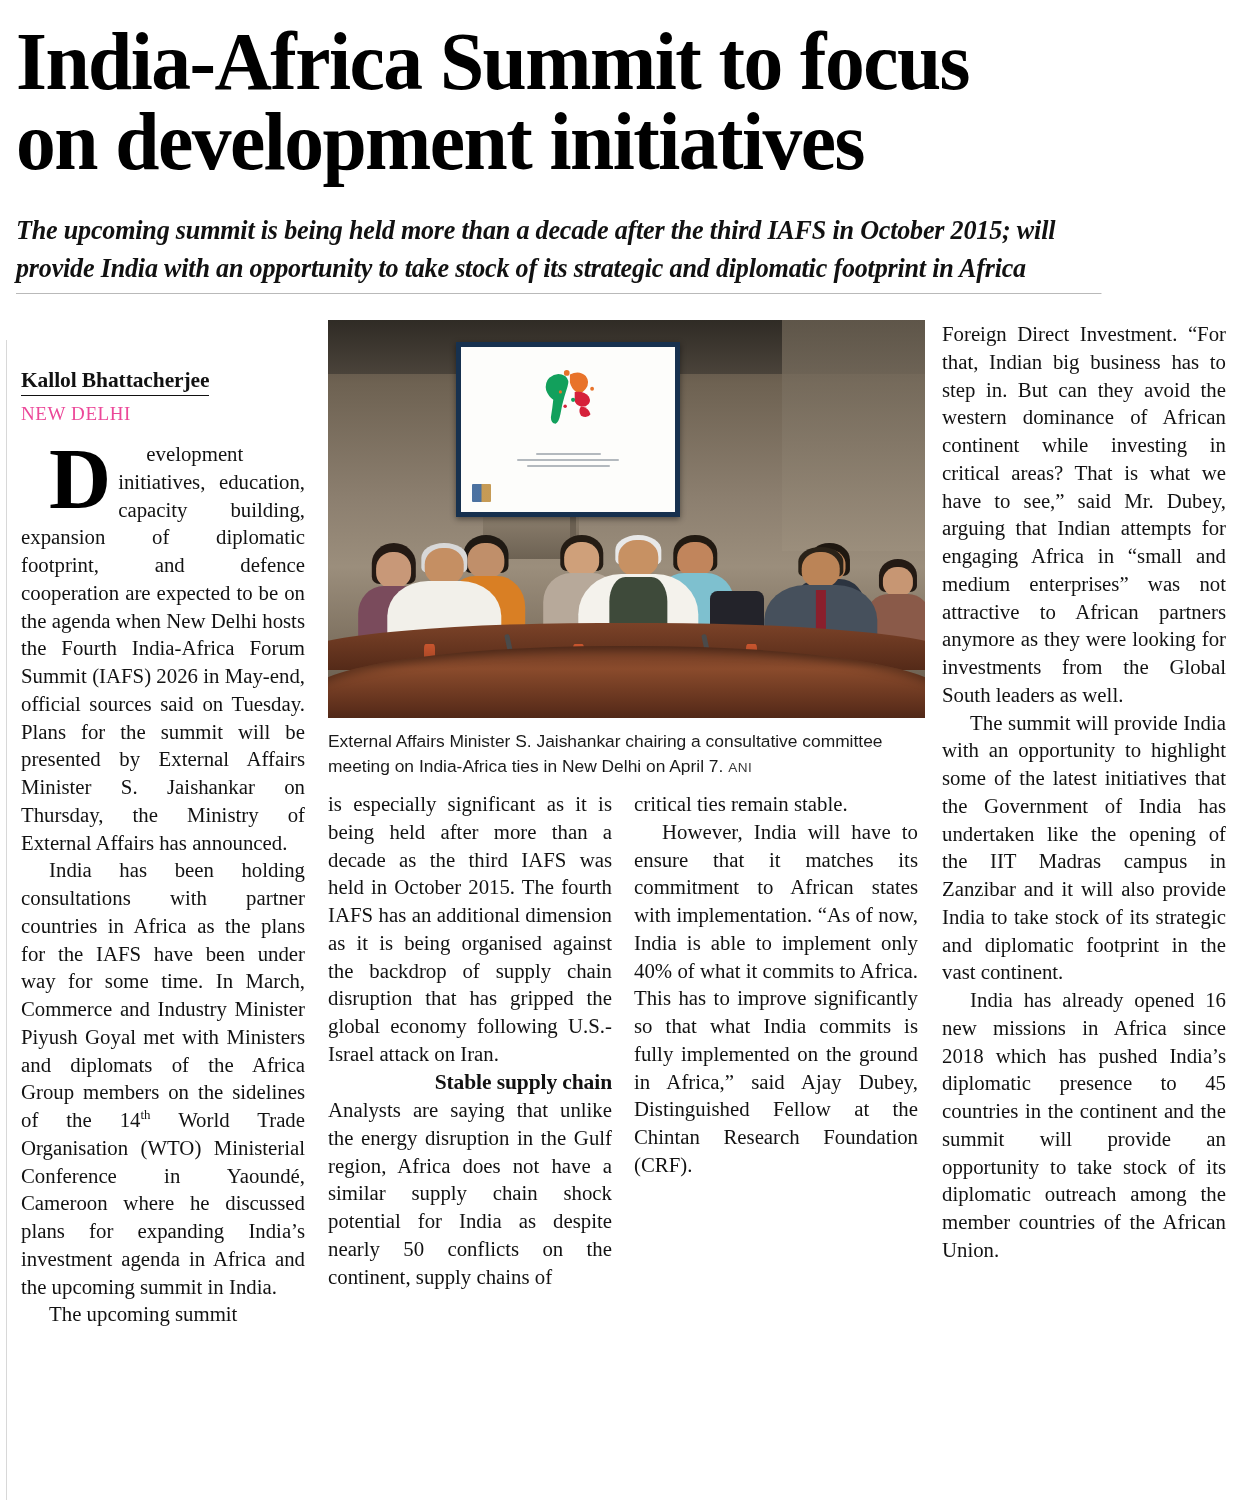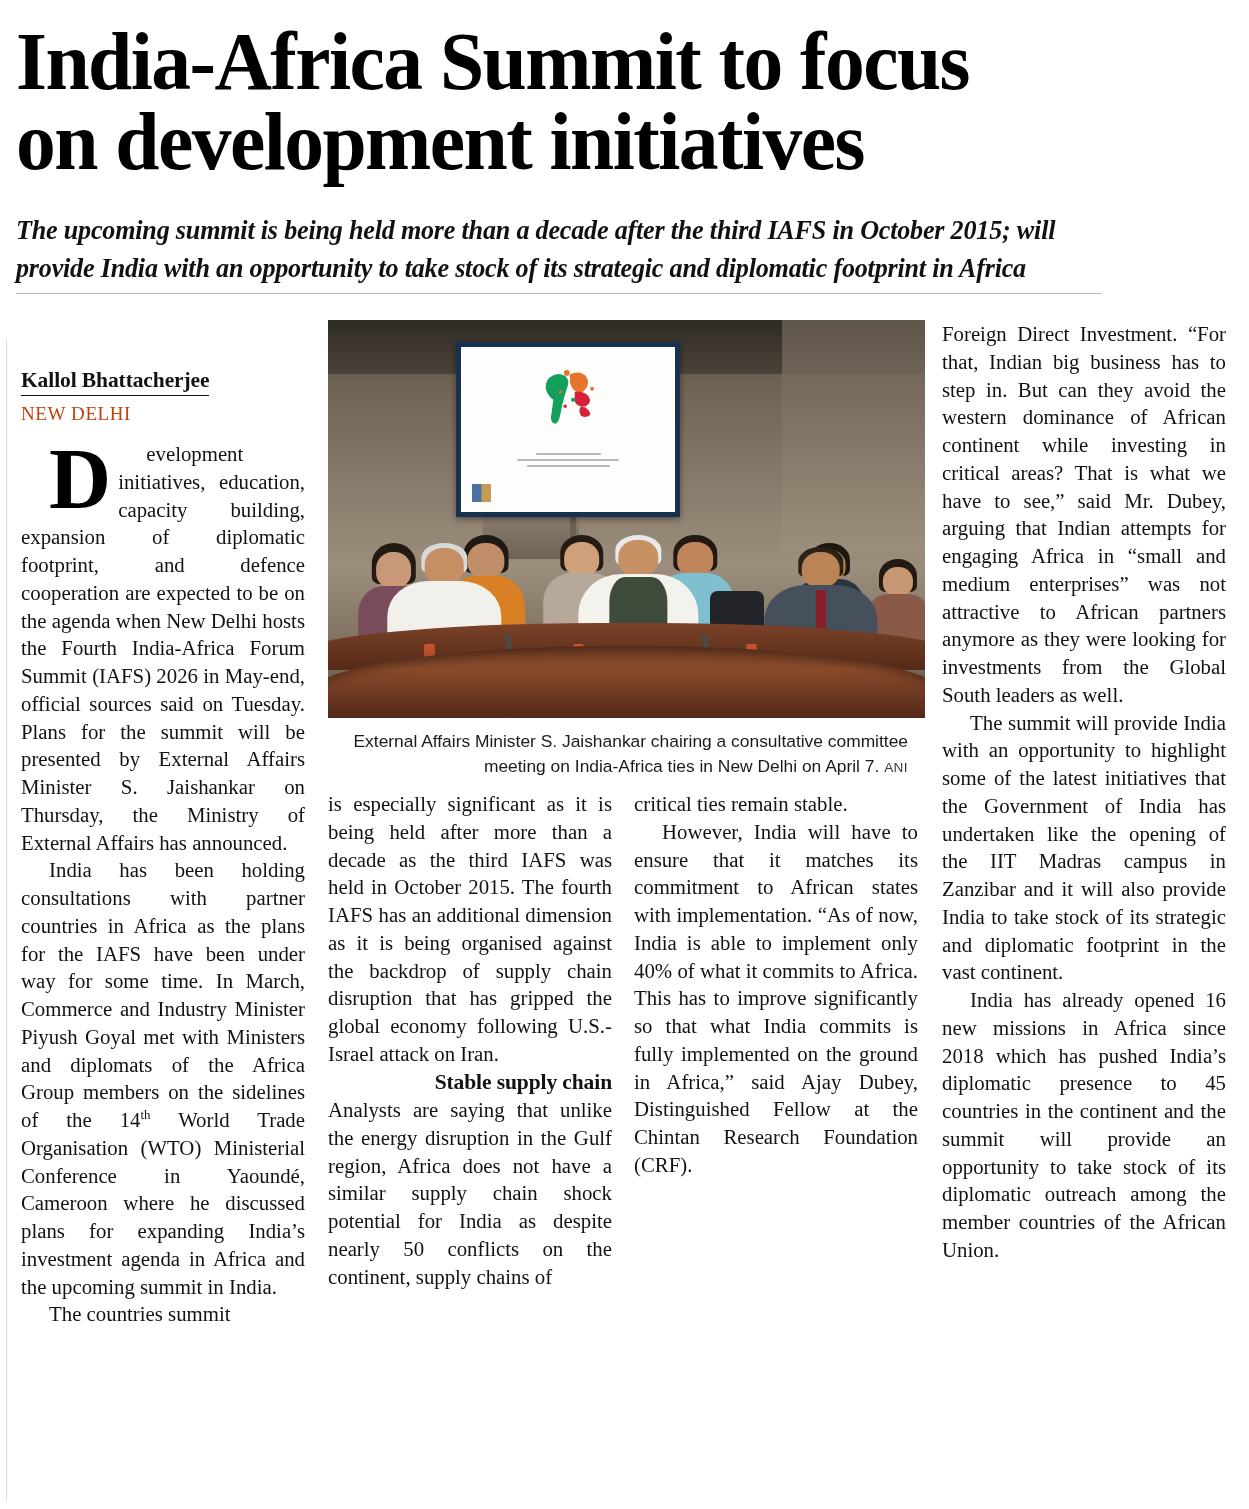--- a/index.html
+++ b/index.html
@@ -94,21 +94,21 @@
     border-bottom: 1.4px solid #111;
     display: inline-block;
     padding-bottom: 1px;
     line-height: 1.2;
   }
   .byline-city {
     display: block;
     margin-top: 5px;
     font-size: 19px;
     letter-spacing: 0.6px;
-    color: #c2410c;
+    color: #ec4899;
   }
 
   
   .dropcap-para {
     text-indent: 0;
   }
   .dropcap {
     float: left;
     font-family: "Liberation Serif", serif;
     font-weight: bold;
@@ -130,21 +130,20 @@
   }
 
   sup.ord { font-size: 0.62em; vertical-align: super; line-height: 0; }
 
   
   .photo-block {
     position: absolute;
     left: 312px;
     top: 0;
     width: 597px;
-    text-align: right;
   }
   .photo {
     position: relative;
     width: 597px;
     height: 398px;
     overflow: hidden;
     background: #6d6253;
   }
   .ph-wall {
     position: absolute; inset: 0;
@@ -441,21 +440,21 @@
       </div>
     </div>
 
     <div class="col col1">
       <div class="byline">
         <span class="byline-name">Kallol Bhattacherjee</span>
         <span class="byline-city">NEW DELHI</span>
       </div>
       <p class="dropcap-para"><span class="dropcap">D</span><span>evelopment initiatives, education, capacity building, expansion of diplomatic footprint, and defence cooperation are expected to be on the agenda when New Delhi hosts the Fourth India-Africa Forum Summit (IAFS) 2026 in May-end, official sources said on Tuesday. Plans for the summit will be presented by External Affairs Minister S. Jaishankar on Thursday, the Ministry of External Affairs has announced.</span></p>
       <p><span>India has been holding consultations with partner countries in Africa as the plans for the IAFS have been under way for some time. In March, Commerce and Industry Minister Piyush Goyal met with Ministers and diplomats of the Africa Group members on the sidelines of the 14</span><sup class="ord">th</sup><span> World Trade Organisation (WTO) Ministerial Conference in Yaoundé, Cameroon where he discussed plans for expanding India’s investment agenda in Africa and the upcoming summit in India.</span></p>
-      <p>The countries summit</p>
+      <p>The upcoming summit</p>
     </div>
 
     <div class="col col2">
       <p class="noindent">is especially significant as it is being held after more than a decade as the third IAFS was held in October 2015. The fourth IAFS has an additional dimension as it is being organised against the backdrop of supply chain disruption that has gripped the global economy following U.S.-Israel attack on Iran.</p>
       <p class="section-head">Stable supply chain</p>
       <p class="noindent">Analysts are saying that unlike the energy disruption in the Gulf region, Africa does not have a similar supply chain shock potential for India as despite nearly 50 conflicts on the continent, supply chains of</p>
     </div>
 
     <div class="col col3">
       <p class="noindent">critical ties remain stable.</p>

